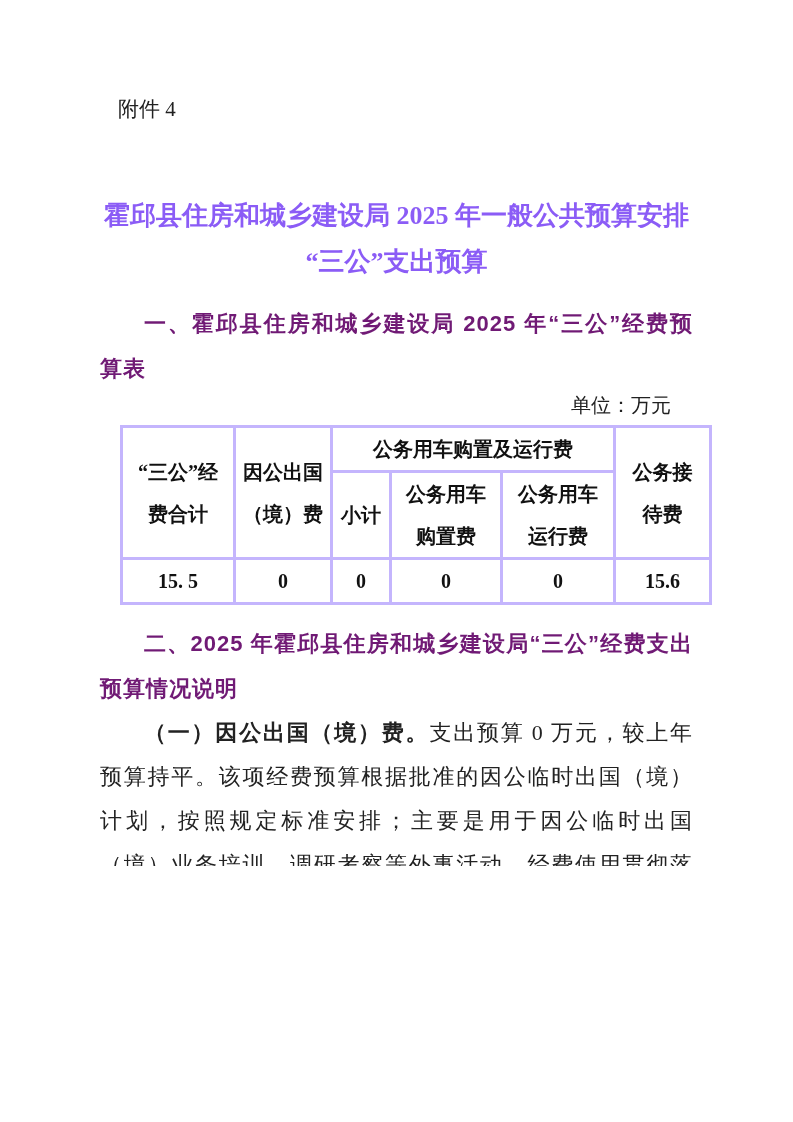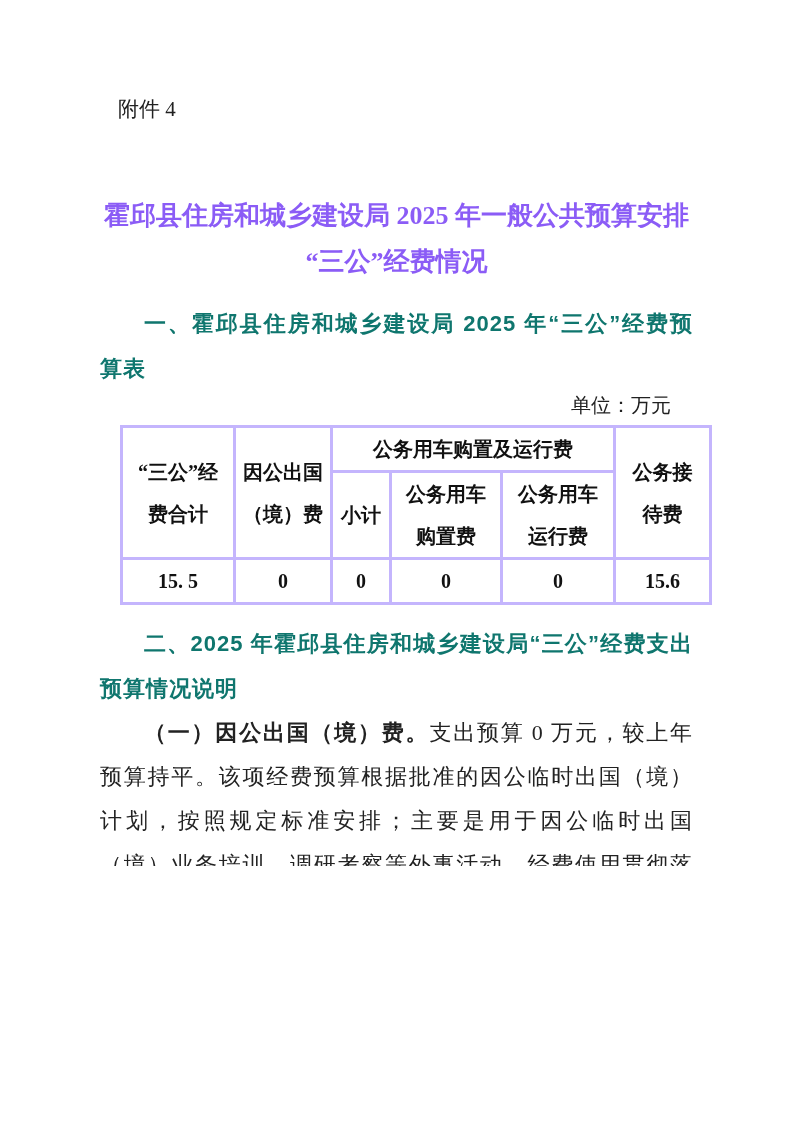--- a/index.html
+++ b/index.html
@@ -29,21 +29,21 @@
   }
   .title-line { display: block; }
   .sec-heading {
     margin: 16px 0 0 0;
     font-size: 22px;
     font-weight: bold;
     line-height: 45px;
     text-indent: 2em;
     text-align: justify;
     letter-spacing: 1px;
-    color: #0f766e;
+    color: #701a75;
     font-family: "Liberation Sans", "DejaVu Sans", sans-serif;
   }
   .unit-label {
     margin: 2px 22px 0 0;
     text-align: right;
     font-size: 20px;
     line-height: 24px;
   }
   .budget-table {
     border-collapse: collapse;
@@ -86,21 +86,21 @@
 </style>
 </head>
 <body>
 
 <div class="page">
 
   <div class="attachment">附件 4</div>
 
   <h1 class="doc-title">
     <span class="title-line">霍邱县住房和城乡建设局 2025 年一般公共预算安排</span>
-    <span class="title-line">“三公”经费情况</span>
+    <span class="title-line">“三公”支出预算</span>
   </h1>
 
   <h2 class="sec-heading">一、霍邱县住房和城乡建设局 2025 年“三公”经费预算表</h2>
 
   <div class="unit-label">单位：万元</div>
 
   <table class="budget-table">
     <colgroup>
       <col style="width:113px">
       <col style="width:97px">

